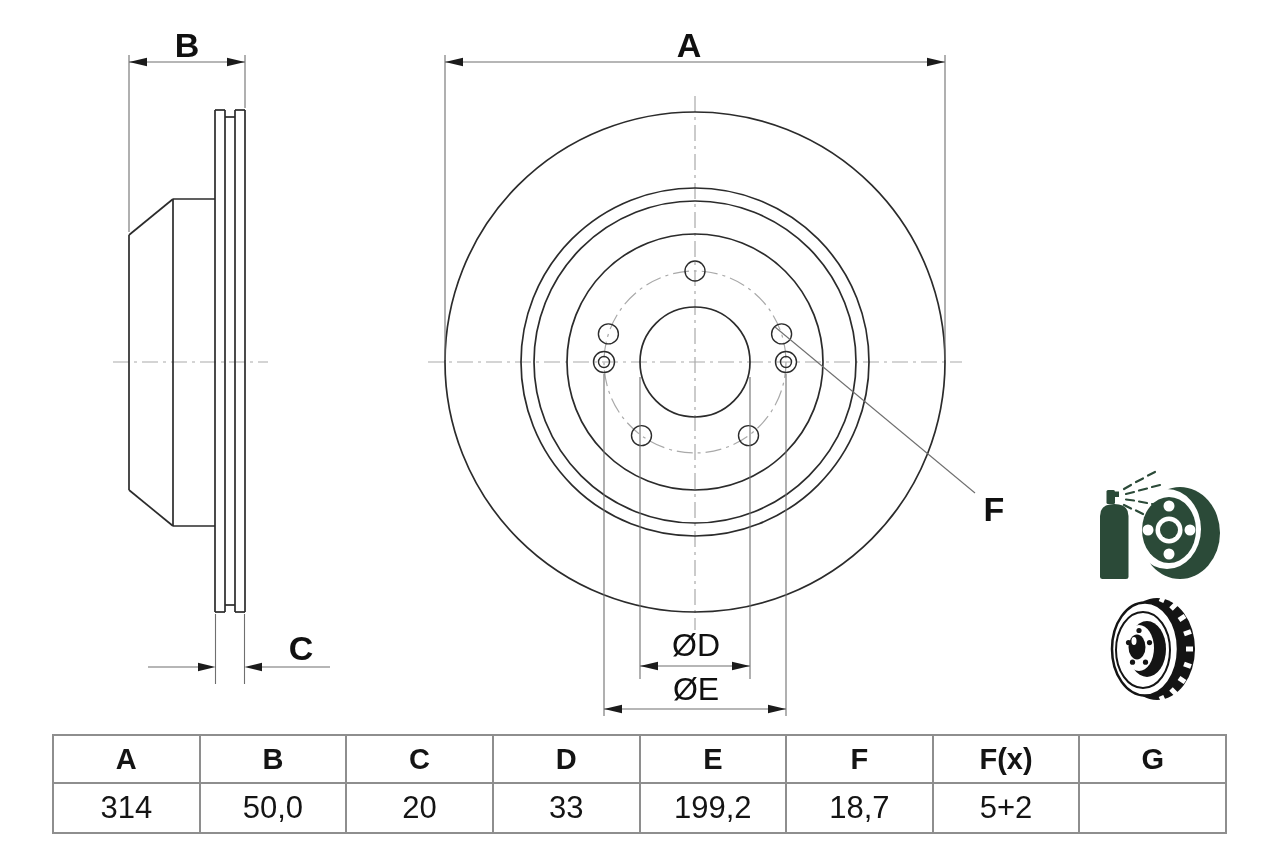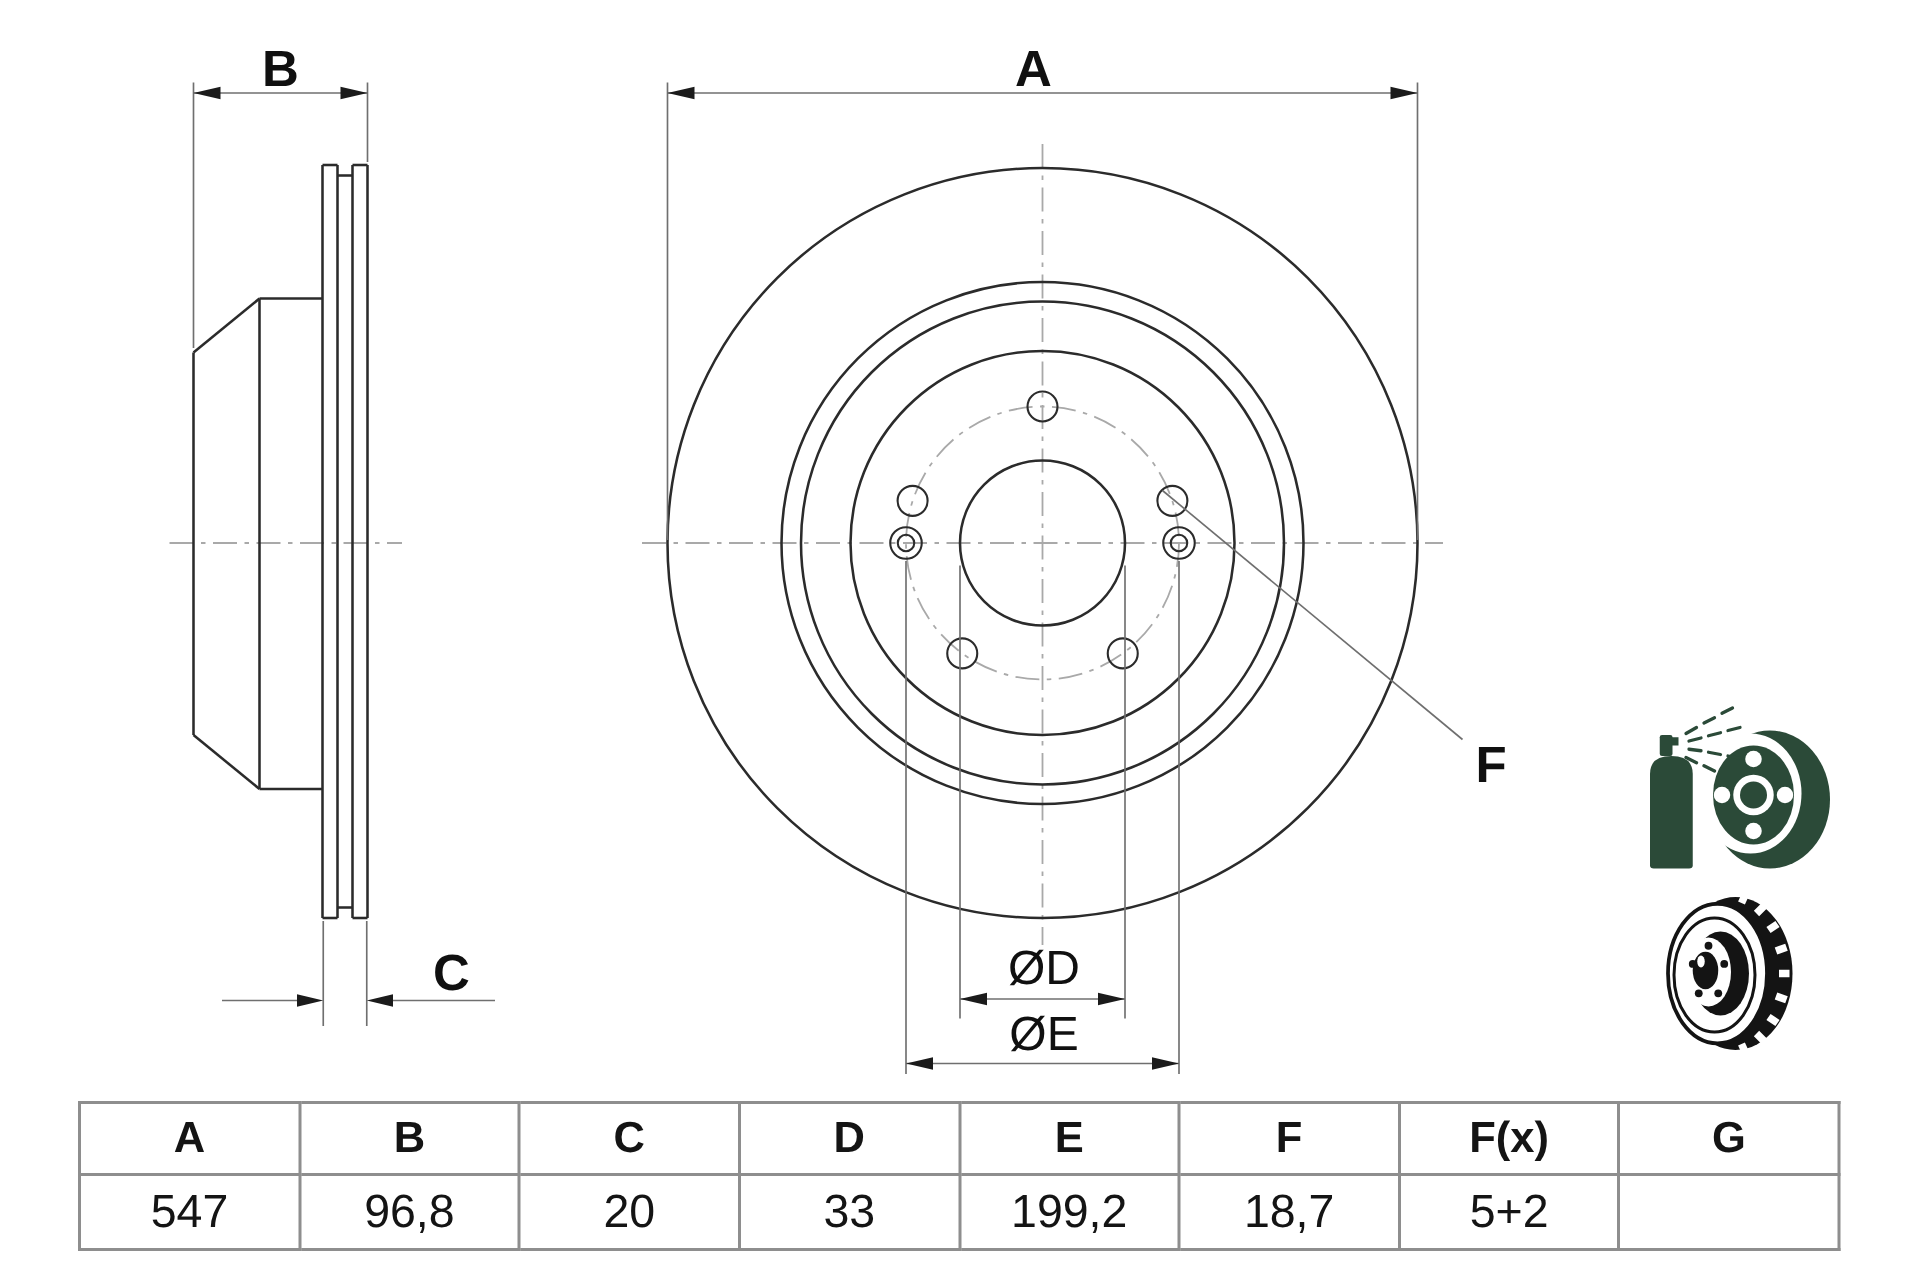--- a/index.html
+++ b/index.html
@@ -189,22 +189,22 @@
         <th>C</th>
         <th>D</th>
         <th>E</th>
         <th>F</th>
         <th>F(x)</th>
         <th>G</th>
       </tr>
     </thead>
     <tbody>
       <tr>
-        <td>547</td>
-        <td>96,8</td>
+        <td>314</td>
+        <td>50,0</td>
         <td>20</td>
         <td>33</td>
         <td>199,2</td>
         <td>18,7</td>
         <td>5+2</td>
         <td></td>
       </tr>
     </tbody>
   </table>
 

